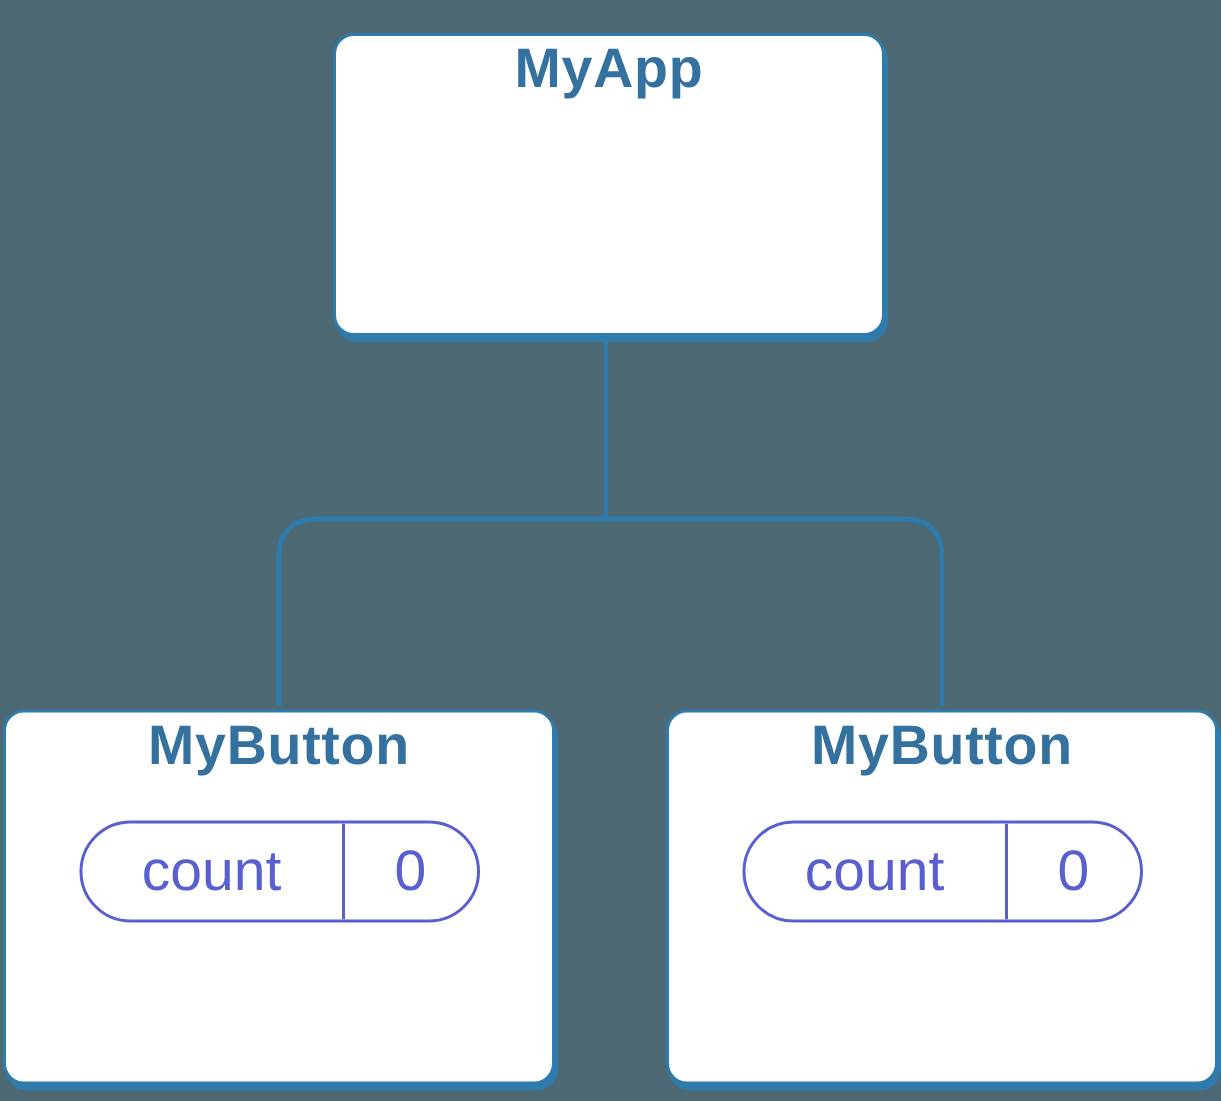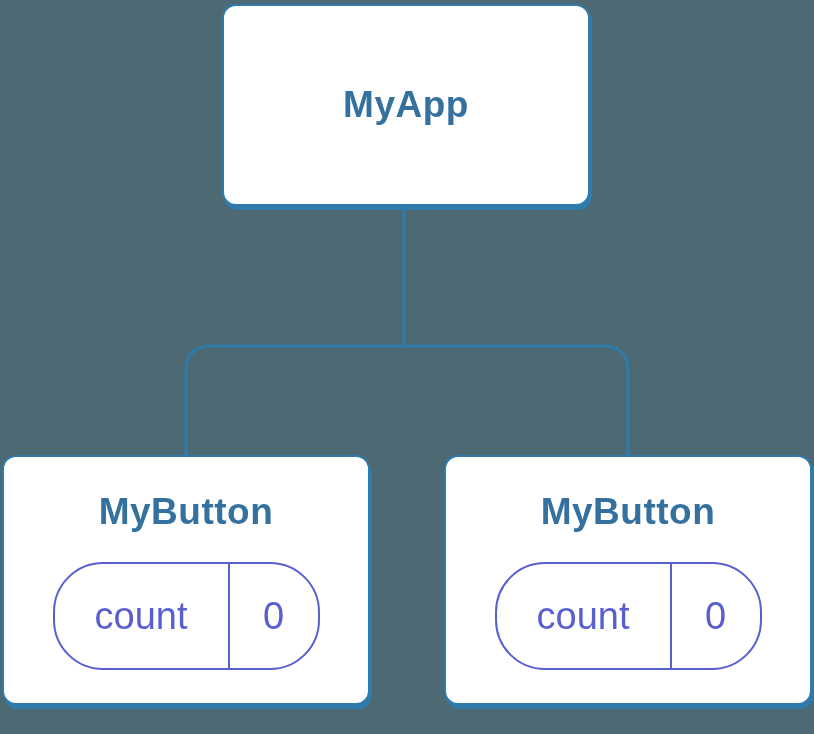--- a/index.html
+++ b/index.html
@@ -32,42 +32,43 @@
   }
   .card {
     position: absolute;
     background: var(--card-background);
     border: 2px solid var(--node-border-blue);
     border-radius: 14px;
     box-shadow: 2px 4px 0 0 var(--node-border-blue);
     display: flex;
     flex-direction: column;
     align-items: center;
-    justify-content: center;
+    justify-content: flex-start;
+    margin-top: 18px;
   }
   .card-root {
     left: 222px; top: 4px;
     width: 368px; height: 202px;
   }
   .card-child {
     top: 455px;
     width: 368px; height: 250px;
     gap: 28px;
   }
   .card-child-left  { left: 2px; }
   .card-child-right { left: 444px; }
   .card-title {
     color: var(--node-label-blue);
     font-size: 37px;
     font-weight: 700;
     letter-spacing: 0.5px;
     line-height: 1.2;
   }
   .state-pill {
-    width: 267px; height: 108px;
+    width: 267px; height: 68px;
     border: 2px solid var(--state-purple);
     border-radius: 50px;
     background: var(--card-background);
     display: flex;
     align-items: stretch;
     overflow: hidden;
   }
   .state-key-cell {
     flex: 0 0 173px;
     display: flex;

